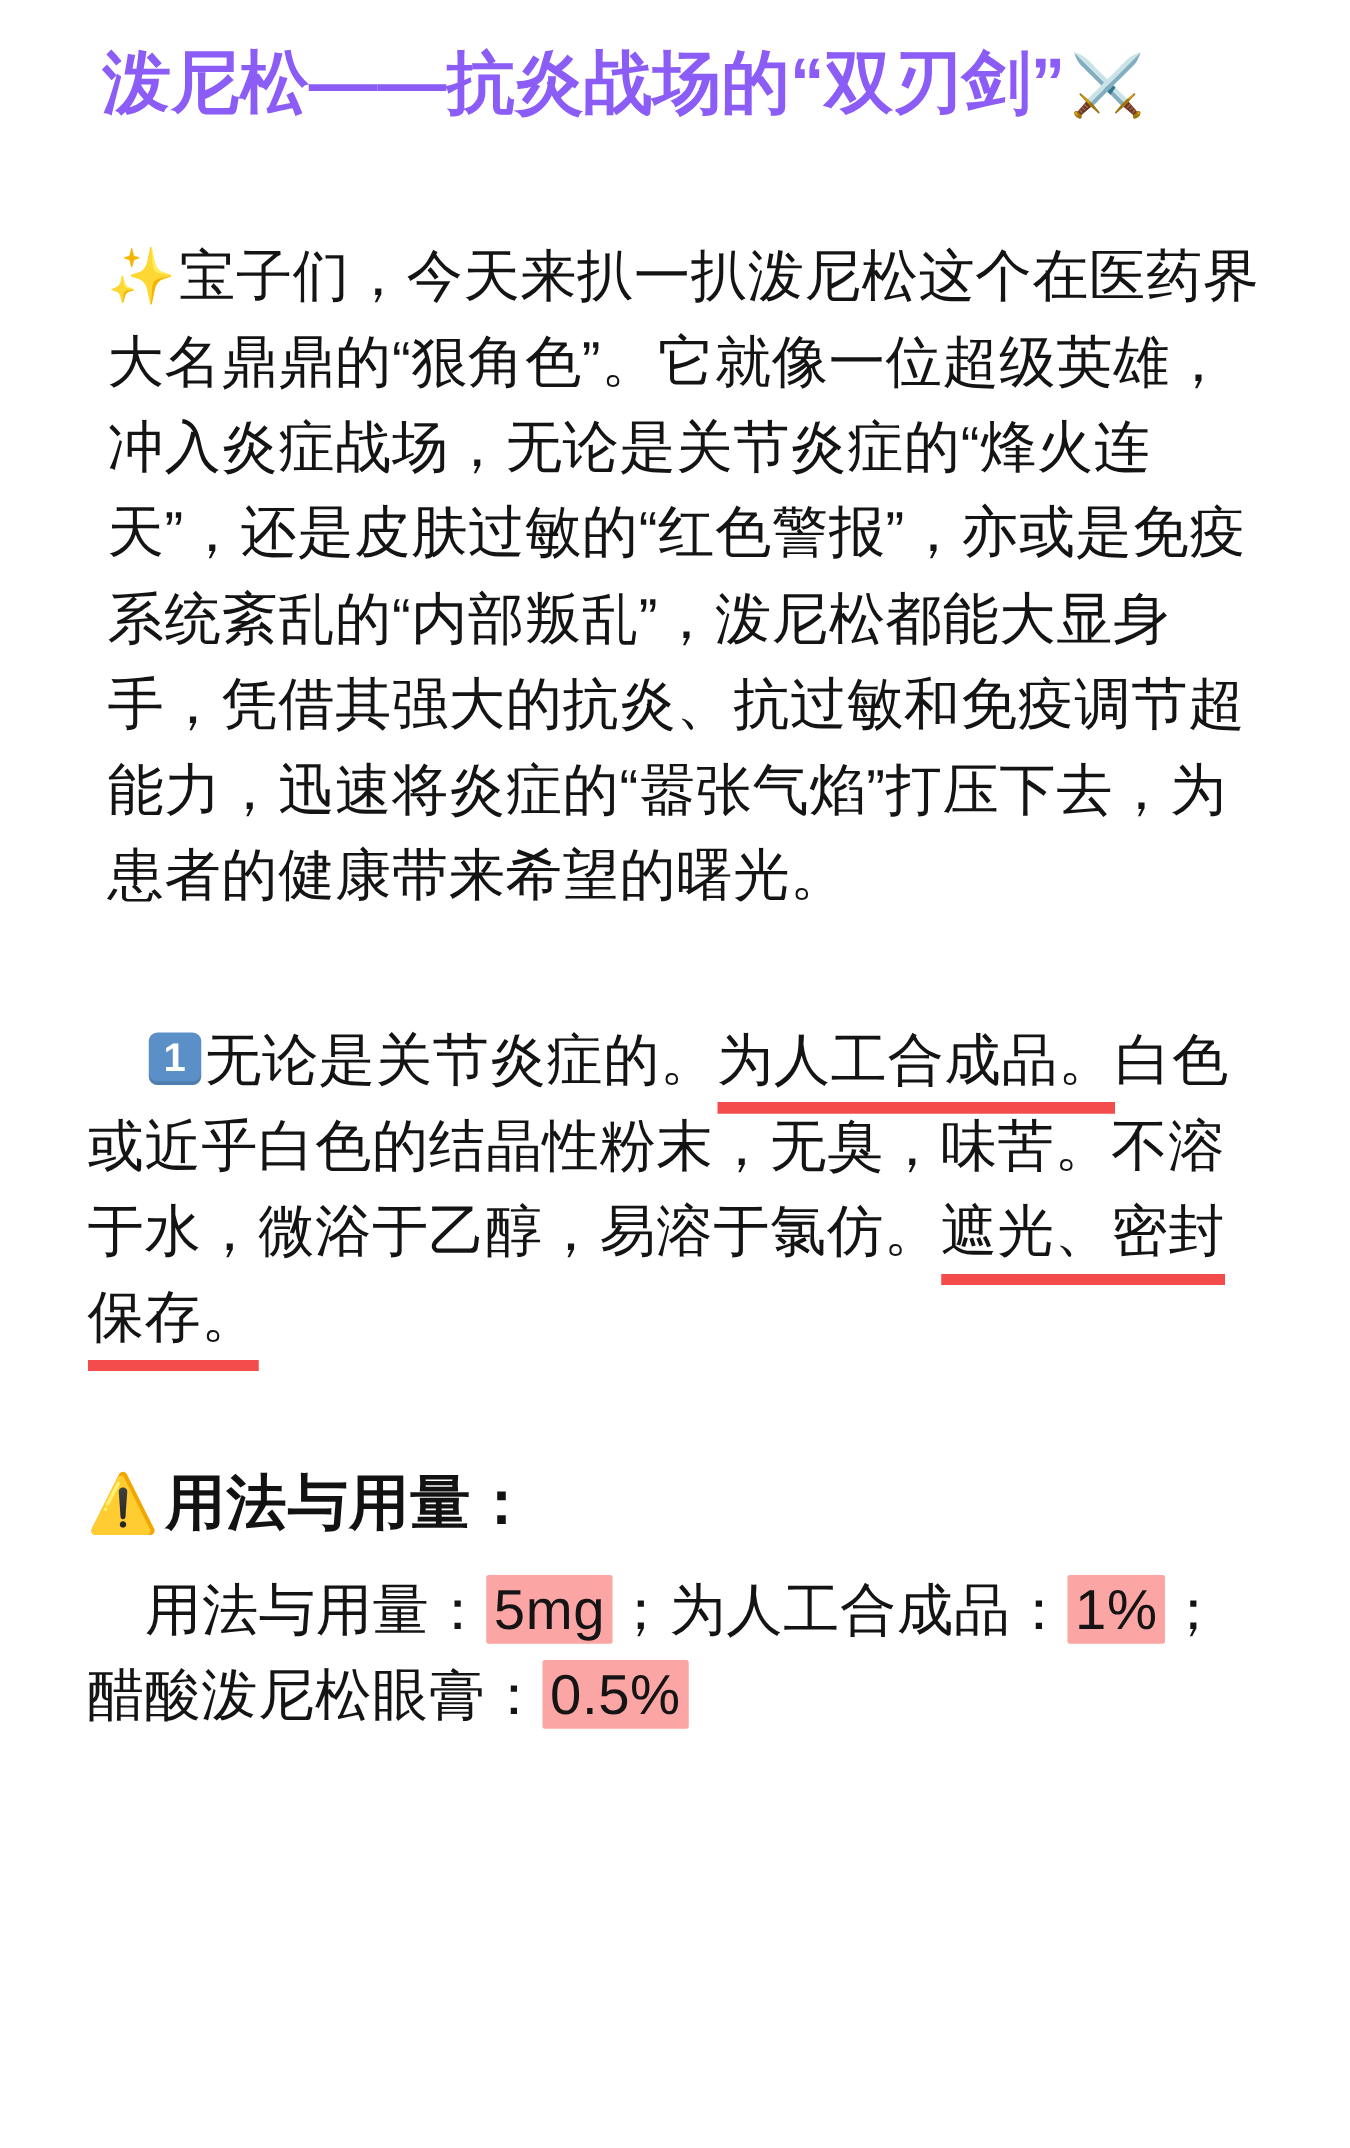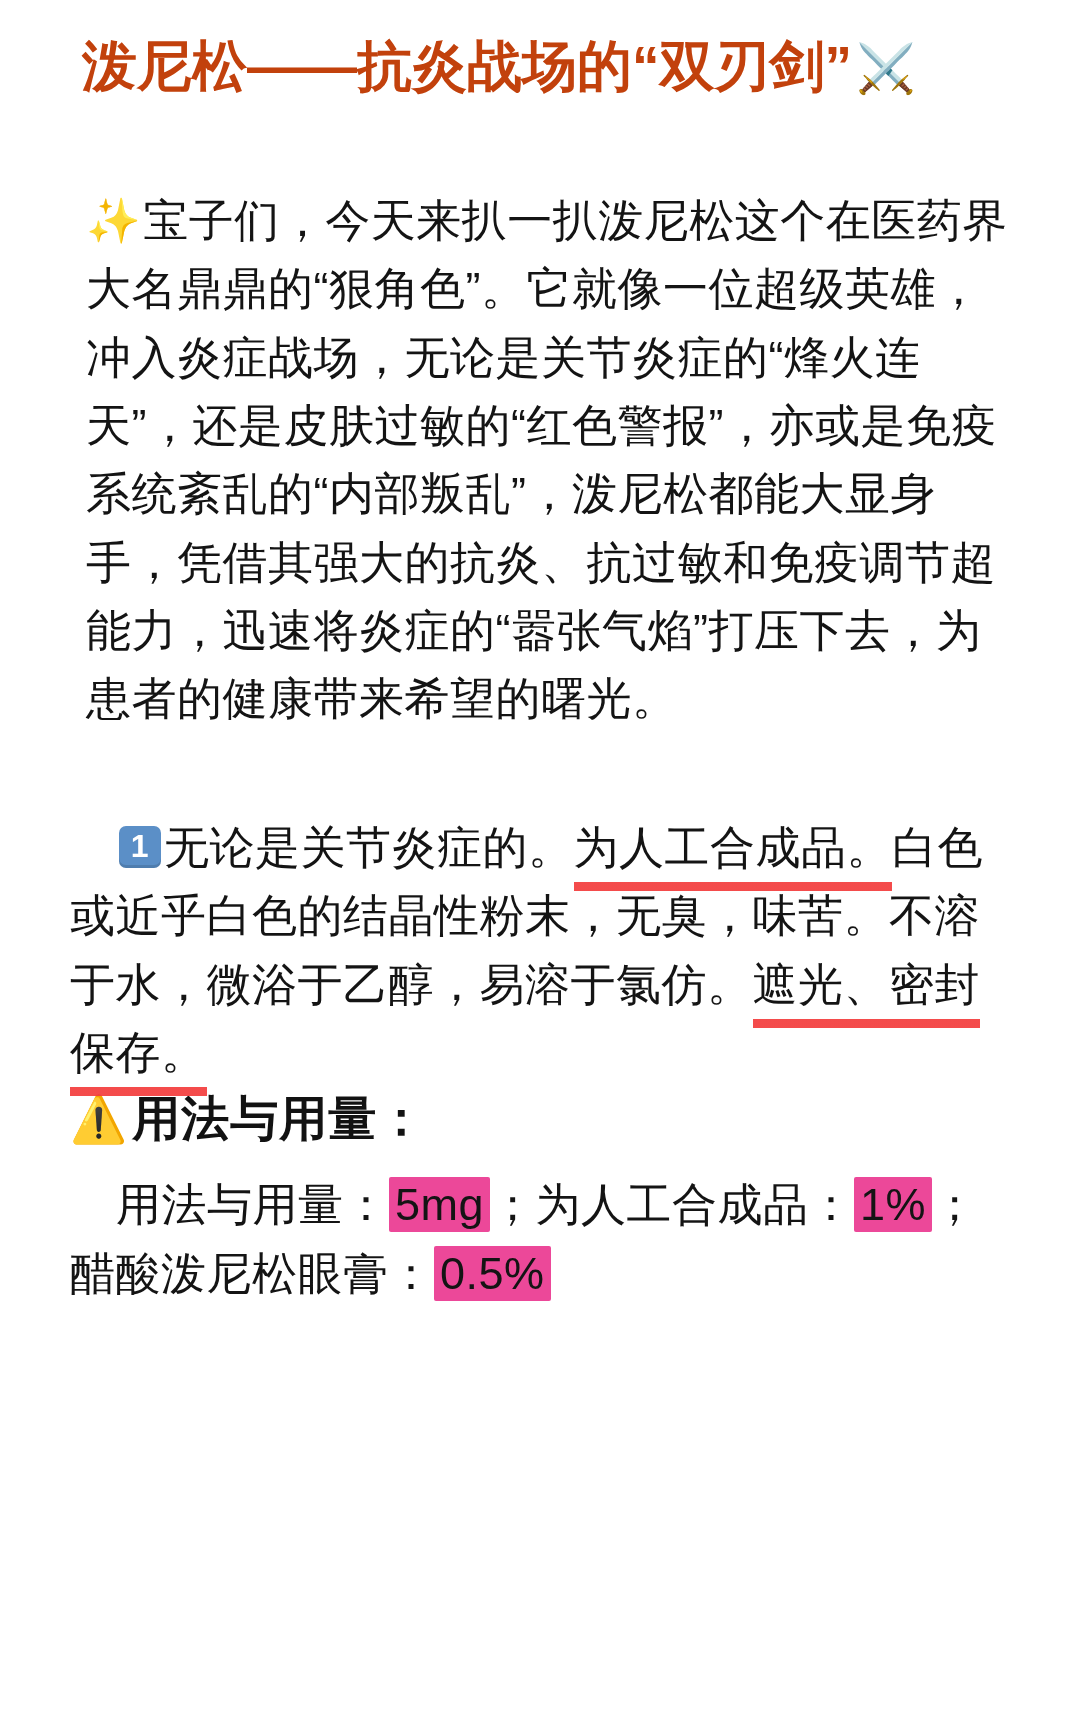--- a/index.html
+++ b/index.html
@@ -23,21 +23,21 @@
   }
 
   
   .title {
     font-size: 55px;
     font-weight: bold;
     letter-spacing: 0px;
     line-height: 1.25;
     margin: 14px 0 0 12px;
     white-space: nowrap;
-    color: #c2410c;
+    color: #8b5cf6;
   }
   .title .emoji {
     font-size: 48px;
     margin-left: 4px;
   }
 
   
   .para {
     font-size: 45px;
     line-height: 1.52;
@@ -62,21 +62,21 @@
   .indent { display: inline-block; width: 46px; }
 
   
   .heading {
     font-size: 48px;
     font-weight: bold;
     letter-spacing: 1px;
     margin: 0;
     color: #121212;
   }
-  .block-usage-head { }
+  .block-usage-head { margin-top: 82px; }
   .block-spec-head  { margin-top: 70px; }
 
   .warn-emoji { font-size: 46px; margin-right: 4px; }
 
   
   .keycap {
     display: inline-block;
     background: #5b8fc7;
     color: #ffffff;
     font-weight: bold;
@@ -97,21 +97,21 @@
     position: relative;
     display: inline;
     background-image: linear-gradient(to top, rgba(243,60,60,0.92) 0, rgba(243,60,60,0.92) 9px, rgba(243,60,60,0) 9px);
     background-repeat: no-repeat;
     background-position: 0 96%;
     padding-bottom: 18px;
   }
 
   
   .hl {
-    background: #ec4899;
+    background: #fca5a5;
     padding: 2px 6px;
     border-radius: 2px;
   }
 
   .sparkle { font-size: 44px; margin-right: 2px; }
 </style>
 </head>
 <body>
 
 <div class="page">

